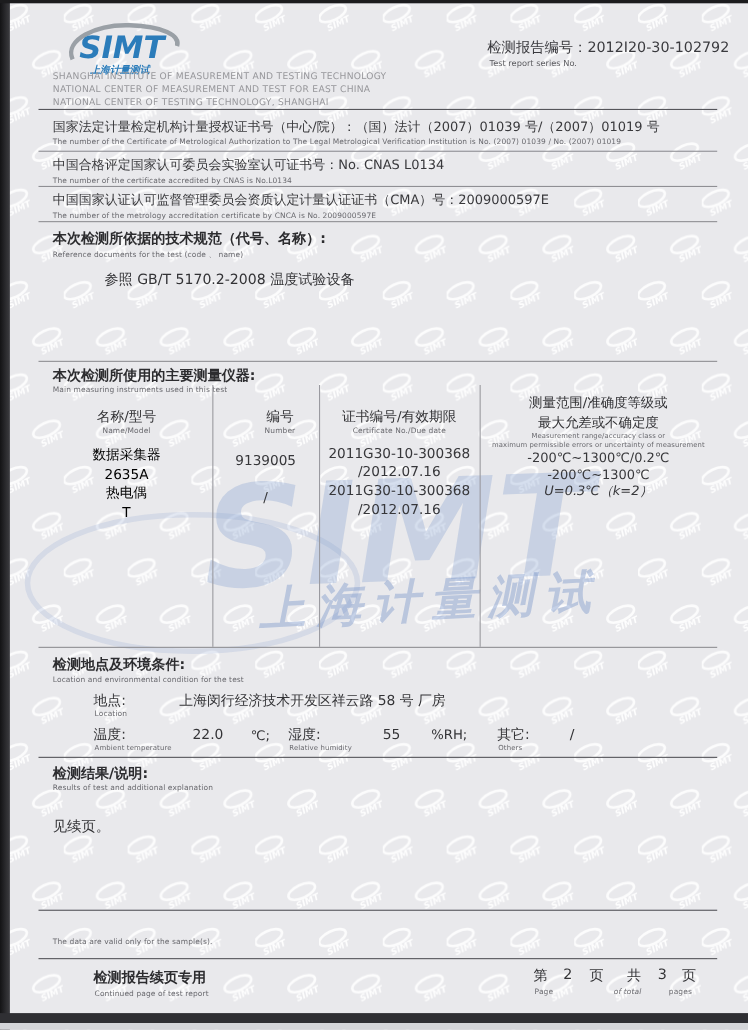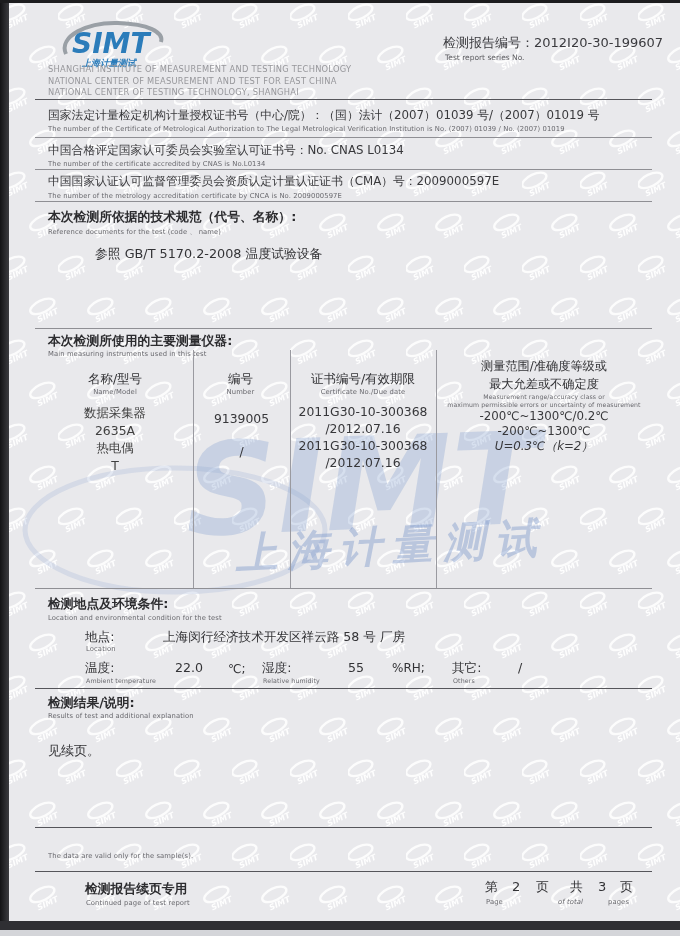--- a/index.html
+++ b/index.html
@@ -70,21 +70,21 @@
     <path d="M10 36 C 2 18, 32 4, 62 5 C 92 6, 108 14, 105 24" stroke="#9aa0a6" stroke-width="4" fill="none"></path>
     <text x="16" y="35" font-style="italic" font-weight="bold" font-size="28" fill="#2b7cba">SIMT</text>
     <text x="26" y="48" font-size="9" font-style="italic" font-weight="bold" fill="#2b7cba">上海计量测试</text>
   </svg>
 
   <div class="abs org-line" style="left:48px; top:64px;">SHANGHAI INSTITUTE OF MEASUREMENT AND  TESTING TECHNOLOGY</div>
   <div class="abs org-line" style="left:48px; top:75.5px;">NATIONAL CENTER OF MEASUREMENT AND TEST FOR EAST CHINA</div>
   <div class="abs org-line" style="left:48px; top:87px;">NATIONAL CENTER OF TESTING TECHNOLOGY, SHANGHAI</div>
 
   <div class="abs" style="left:443px; top:34px; font-size:13px; color:#3a3a3e;">
-    <span>检测报告编号：</span><span>2012I20-30-199607</span>
+    <span>检测报告编号：</span><span>2012I20-30-102792</span>
   </div>
   <div class="abs" style="left:445px; top:53px; font-size:7.5px; color:#5c5c60;">Test report series No.</div>
 
   <div class="hline dark" style="top:99px;"></div>
 
   <div class="abs zh-sm" style="left:48px; top:108px;">国家法定计量检定机构计量授权证书号（中心/院）：（国）法计（2007）01039 号/（2007）01019 号</div>
   <div class="abs en" style="left:48px; top:125px;">The number of the Certificate of Metrological Authorization to The Legal Metrological Verification Institution is No. (2007) 01039 / No. (2007) 01019</div>
   <div class="hline" style="top:137px;"></div>
 
   <div class="abs zh-sm" style="left:48px; top:143px;">中国合格评定国家认可委员会实验室认可证书号：No. CNAS L0134</div>
@@ -105,36 +105,36 @@
   <div class="abs en" style="left:48px; top:350px;">Main measuring instruments used in this test</div>
 
   <div class="vline" style="left:193px;"></div>
   <div class="vline" style="left:290px;"></div>
   <div class="vline" style="left:436px;"></div>
 
   <div class="cell" style="left:40px; top:371px; width:150px;">
     <div class="zh" style="font-size:12.5px;">名称/型号</div>
     <div class="en">Name/Model</div>
   </div>
-  <div class="cell" style="left:194px; top:371px; width:93px;">
+  <div class="cell" style="left:208px; top:371px; width:93px;">
     <div class="zh" style="font-size:12.5px;">编号</div>
     <div class="en">Number</div>
   </div>
   <div class="cell" style="left:292px; top:371px; width:142px;">
     <div class="zh" style="font-size:12.5px;">证书编号/有效期限</div>
     <div class="en">Certificate No./Due date</div>
   </div>
   <div class="cell" style="left:440px; top:357px; width:208px;">
     <div class="zh" style="font-size:12.2px; line-height:18px;">测量范围/准确度等级或</div>
     <div class="zh" style="font-size:12.2px; line-height:18px;">最大允差或不确定度</div>
     <div class="en" style="font-size:6.2px; line-height:7.5px;">Measurement range/accuracy class or</div>
     <div class="en" style="font-size:6.2px; line-height:7.5px;">maximum permissible errors or uncertainty of measurement</div>
   </div>
 
-  <div class="cell" style="left:40px; top:404px; width:150px; font-size:12.4px; line-height:17.5px; color:#404040;">
+  <div class="cell" style="left:40px; top:404px; width:150px; font-size:12.4px; line-height:17.5px; color:#000000;">
     <div>数据采集器</div>
     <div>2635A</div>
     <div>热电偶</div>
     <div>T</div>
   </div>
 
   <div class="cell" style="left:195px; top:411px; width:93px; font-size:12.4px; color:#37373a;">
     <div>9139005</div>
     <div style="margin-top:18px;">/</div>
   </div>

